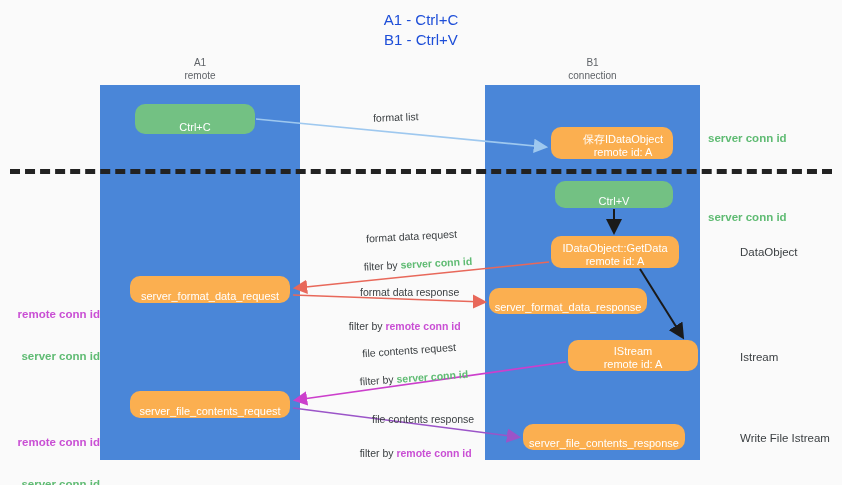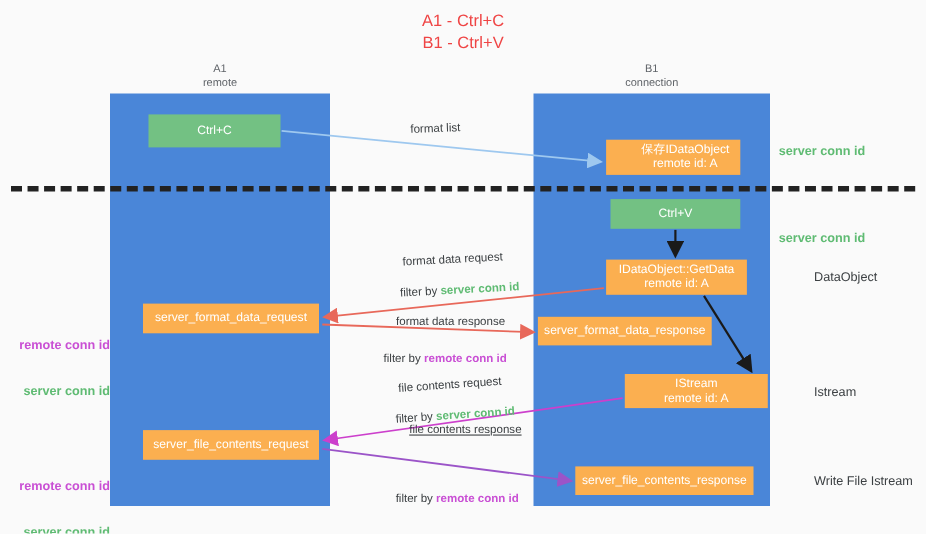--- a/index.html
+++ b/index.html
@@ -22,21 +22,21 @@
   }
   .abs { position: absolute; }
 
   
   #title {
     left: 0; top: 10px;
     width: 842px;
     text-align: center;
     font-size: 15px;
     line-height: 20px;
-    color: #ef4444;
+    color: #1d4ed8;
     white-space: pre;
   }
 
   
   .lane-head {
     text-align: center;
     font-size: 10px;
     line-height: 13px;
     color: #5f6368;
     white-space: pre;
@@ -57,26 +57,27 @@
     width: 822px; height: 0;
     border-top: 5px dashed #222222;
   }
 
   
   .node {
     box-sizing: border-box;
     display: flex;
     flex-direction: column;
     align-items: center;
-    justify-content: center;
+    justify-content: flex-end;
     text-align: center;
     color: #ffffff;
     font-size: 11px;
     line-height: 13px;
     white-space: pre;
+    border-radius: 10px;
   }
   .node.green { background: #73c183; }
   .node.orange { background: #fbaf50; }
 
   #n-ctrlc   { left: 135px; top: 104px; width: 120px; height: 30px; }
   #n-save    { left: 551px; top: 127px; width: 122px; height: 32px; padding-left: 22px; }
   #n-ctrlv   { left: 555px; top: 181px; width: 118px; height: 27px; }
   #n-getdata { left: 551px; top: 236px; width: 128px; height: 32px; }
   #n-fdreq   { left: 130px; top: 276px; width: 160px; height: 27px; }
   #n-fdresp  { left: 489px; top: 288px; width: 158px; height: 26px; }
@@ -114,21 +115,21 @@
   .edge-label .em-server { color: #5fbb73; font-weight: bold; }
   .edge-label .em-remote { color: #c94fd4; font-weight: bold; }
 
   #el-formatlist { left: 373px; top: 110px; transform: rotate(-2deg); }
   #el-fdreq-1 { left: 366px; top: 229px; transform: rotate(-3deg); }
   #el-fdreq-2 { left: 352px; top: 243px; transform: rotate(-3deg); }
   #el-fdresp-1 { left: 360px; top: 285px; }
   #el-fdresp-2 { left: 337px; top: 305px; }
   #el-fcreq-1 { left: 362px; top: 343px; transform: rotate(-4deg); }
   #el-fcreq-2 { left: 348px; top: 357px; transform: rotate(-4deg); }
-  #el-fcresp-1 { left: 372px; top: 384px; text-decoration: underline; }
+  #el-fcresp-1 { left: 372px; top: 412px; }
   #el-fcresp-2 { left: 348px; top: 432px; }
 
   svg.overlay {
     position: absolute;
     left: 0; top: 0;
     width: 842px; height: 485px;
     pointer-events: none;
   }
 </style>
 </head>

